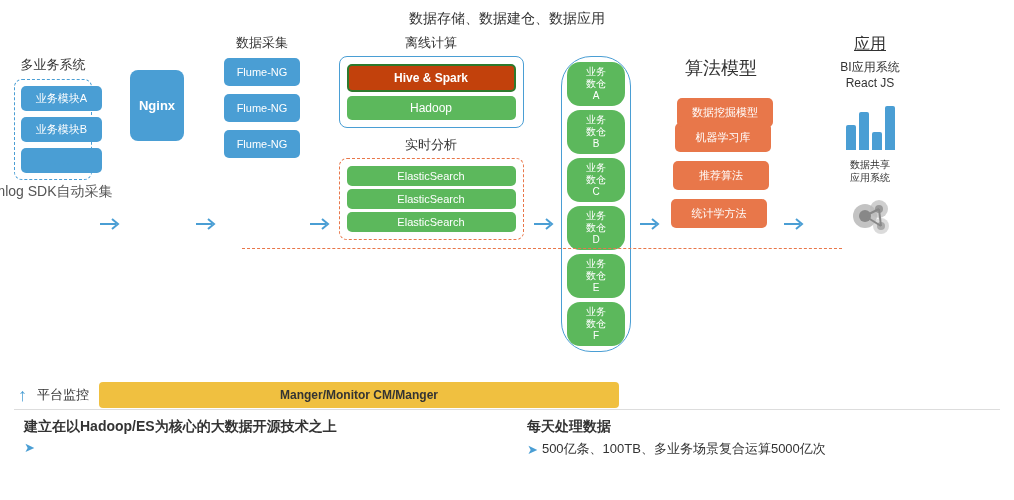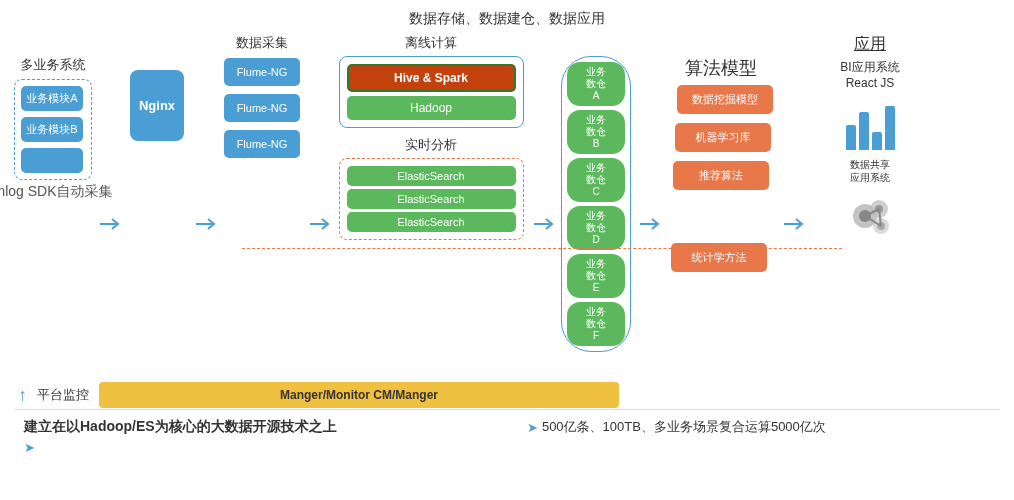--- a/index.html
+++ b/index.html
@@ -67,21 +67,21 @@
       padding: 6px;
       width: 78px;
     }
     .module-box {
       background: #4a9ed4;
       color: #fff;
       border-radius: 5px;
       font-size: 11px;
       text-align: center;
       padding: 5px 2px;
-      width: 62px;
+      width: 81px;
     }
     .module-dots {
       color: #4a9ed4;
       font-size: 13px;
       text-align: center;
     }
     .mlog-label {
       font-size: 14px;
       color: #555;
       margin-top: 3px;
@@ -461,24 +461,24 @@
 
     <div class="arrow-right">
       <svg class="arrow-svg" viewBox="0 0 22 20">
           <path d="M2 10 H18 M14 5 L20 10 L14 15" stroke="#4a9ed4" stroke-width="2" fill="none"></path>
         </svg>
     </div>
 
     <div class="col col-algo">
       <div class="algo-label">算法模型</div>
       <div class="algo-stack">
-        <div class="algo-box" style="top:0; left:6px; z-index:4;">数据挖掘模型</div>
+        <div class="algo-box" style="top:13px; left:6px; z-index:4;">数据挖掘模型</div>
         <div class="algo-box" style="top:76px; left:2px; z-index:2;">推荐算法</div>
         <div class="algo-box" style="top:38px; left:4px; z-index:3;">机器学习库</div>
-        <div class="algo-box" style="top:114px; left:0px; z-index:1;margin-top:44px;">统计学方法</div>
+        <div class="algo-box" style="top:114px; left:0px; z-index:1;">统计学方法</div>
       </div>
     </div>
 
     <div class="arrow-right">
       <svg class="arrow-svg" viewBox="0 0 22 20">
           <path d="M2 10 H18 M14 5 L20 10 L14 15" stroke="#4a9ed4" stroke-width="2" fill="none"></path>
         </svg>
     </div>
 
     <div class="col col-app">
@@ -519,20 +519,21 @@
   </div>
 
   <div class="bottom-section">
     <div class="bottom-left">
       <div class="bottom-title">建立在以Hadoop/ES为核心的大数据开源技术之上</div>
       <div class="bottom-item">
         <span class="bottom-arrow">➤</span>
       </div>
     </div>
     <div class="bottom-right">
+      <div class="bottom-title">每天处理数据</div>
       <div class="bottom-item">
         <span class="bottom-arrow">➤</span>
         <span>500亿条、100TB、多业务场景复合运算5000亿次</span>
       </div>
     </div>
   </div>
 
 </div>
 
 </body></html>

